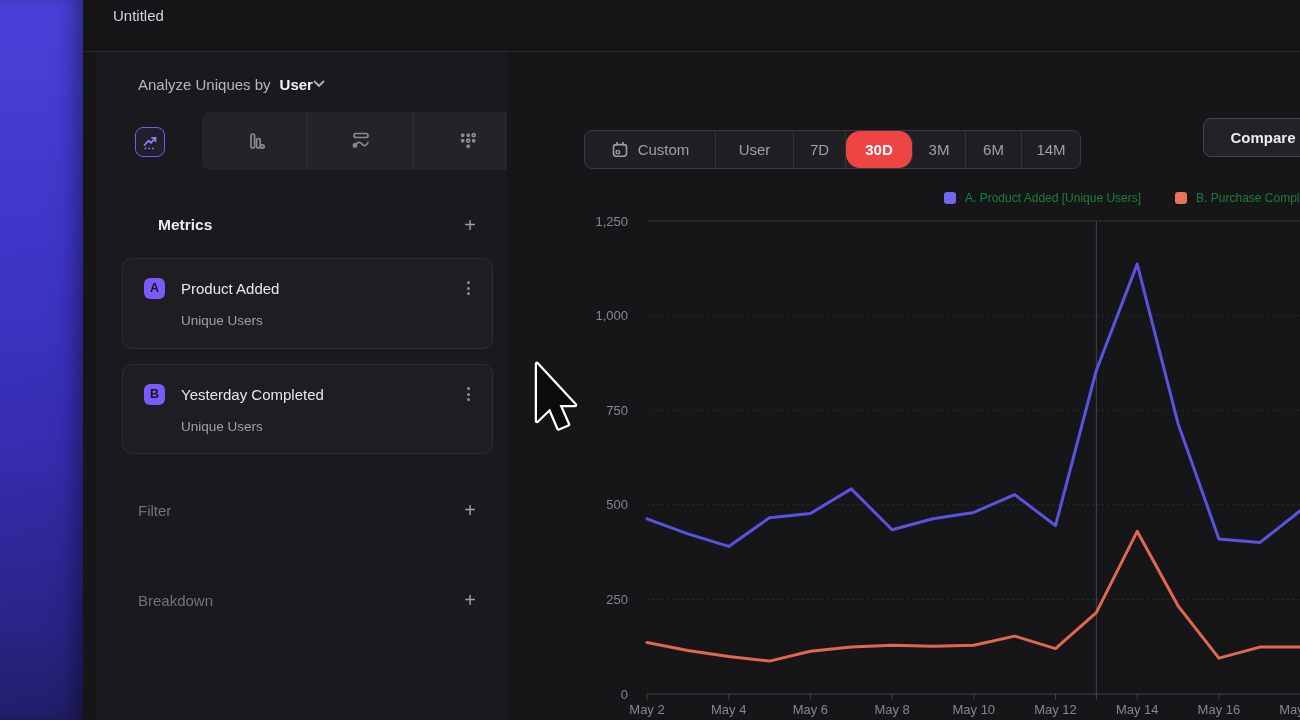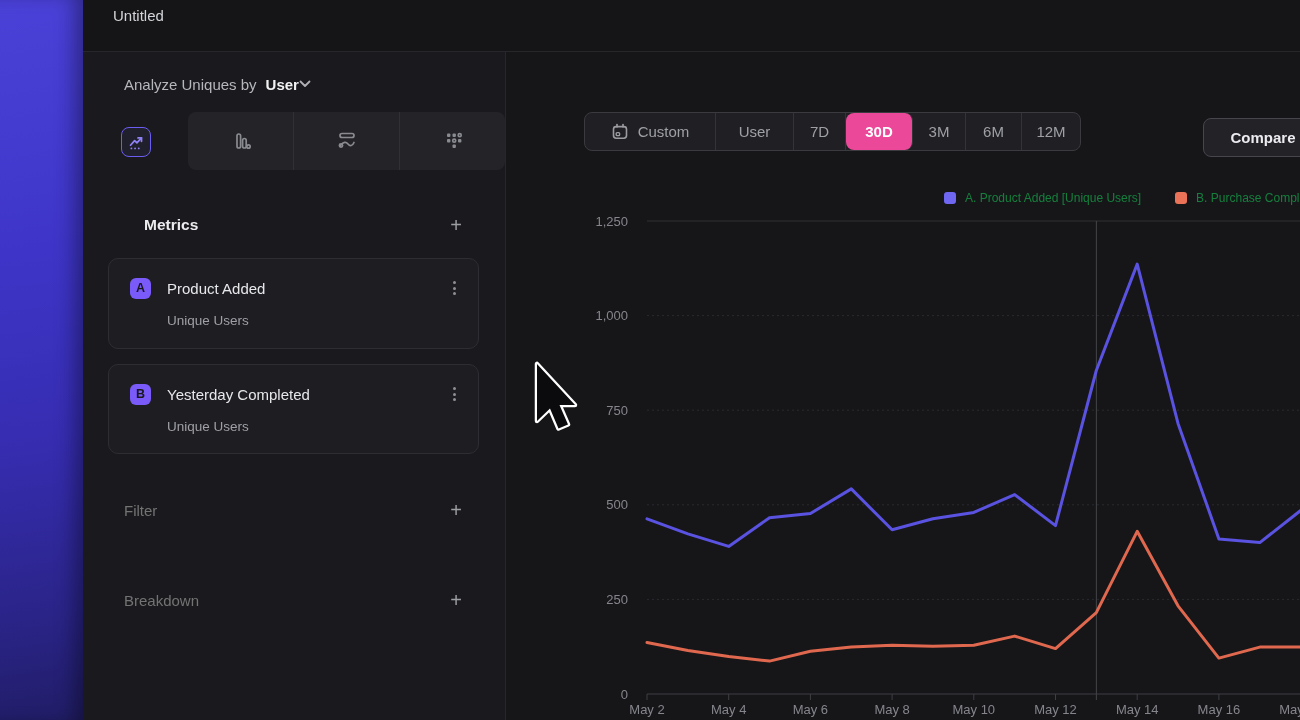--- a/index.html
+++ b/index.html
@@ -11,21 +11,21 @@
   .grad { position:absolute; left:0; top:0; width:83px; height:720px;
     background:linear-gradient(172deg,#4a41d8 0%,#3e35c8 35%,#362db2 60%,#2a2488 85%,#211d66 100%);
     box-shadow: inset -16px 0 20px -8px rgba(0,0,0,.38); }
 
   
   .topbar { position:absolute; left:83px; top:0; width:1217px; height:52px; background:#151518;
     border-bottom:1px solid #26262b; }
   .title { position:absolute; left:30px; top:7px; font-size:15px; color:#d3d4d8; }
 
   
-  .sidebar { position:absolute; left:83px; top:52px; width:423px; height:668px; background:#1a1a1e;
+  .sidebar { position:absolute; left:97px; top:52px; width:423px; height:668px; background:#1a1a1e;
     border-right:1px solid #26262b; }
   .analyze-row { position:absolute; left:41px; top:20px; height:24px; display:flex; align-items:center; gap:9px; }
   .an-label { font-size:15px; color:#b6b7bd; }
   .an-value { display:flex; align-items:center; cursor:pointer; }
   .an-value span { font-size:15px; font-weight:700; color:#f2f2f4; }
 
   .tab-selected { position:absolute; left:38px; top:75px; width:30px; height:30px; border:1.5px solid #6c5df2;
     border-radius:8px; background:rgba(108,93,242,.07); display:flex; align-items:center; justify-content:center; }
   .tabgroup { position:absolute; left:105px; top:60px; width:317px; height:58px; background:#242428;
     border-radius:8px; display:flex; }
@@ -42,27 +42,27 @@
   .badge { width:21px; height:21px; border-radius:6px; background:#7a5af8; color:#17171c; font-size:12.5px; font-weight:700;
     display:flex; align-items:center; justify-content:center; flex:none; }
   .card-title { font-size:15px; font-weight:500; color:#e7e8ea; flex:1; }
   .kebab { display:flex; flex-direction:column; gap:2.6px; padding:4px; cursor:pointer; }
   .kebab i { width:3px; height:3px; border-radius:50%; background:#8e8f95; }
   .card-sub { margin:14px 0 0 58px; font-size:13.5px; color:#9fa0a6; }
 
   
   .main { position:absolute; left:507px; top:52px; width:793px; height:668px; background:#161619; }
 
-  .seg { position:absolute; left:77px; top:60px; height:39px; display:flex; background:#202024;
+  .seg { position:absolute; left:77px; top:78px; height:39px; display:flex; background:#202024;
     border:1px solid #3a3a3f; border-radius:8px; overflow:hidden; }
   .seg-btn { height:100%; display:flex; align-items:center; justify-content:center; gap:9px;
     background:transparent; border:none; border-right:1px solid #333338; color:#9fa0a6; font-size:15px;
     font-family:"Liberation Sans",sans-serif; cursor:pointer; }
   .seg-btn:last-child { border-right:none; }
-  .seg-btn.sel { background:#ec4899; color:#ffffff; font-weight:700; border-radius:8px; }
+  .seg-btn.sel { background:#ef4444; color:#ffffff; font-weight:700; border-radius:14px; }
   .compare { position:absolute; left:696px; top:66px; width:120px; height:39px; background:#232327;
     border:1px solid #46464c; border-radius:8px; color:#ececf0; font-size:15px; font-weight:600;
     font-family:"Liberation Sans",sans-serif; cursor:pointer; text-align:center; }
 
   .legend { position:absolute; left:437px; top:139px; display:flex; gap:34px; white-space:nowrap; }
   .leg-item { display:flex; align-items:center; gap:9px; }
   .sw { width:12px; height:12px; border-radius:3px; flex:none; }
   .leg-label { font-size:12px; color:#15803d; }
 
   #chart { position:absolute; left:0; top:0; width:1300px; height:720px; pointer-events:none; }
@@ -185,21 +185,21 @@
           <line x1="12" y1="1.6" x2="12" y2="4" stroke="#9b9ca1" stroke-width="1.6" stroke-linecap="round"></line>
           <rect x="5.2" y="9.6" width="3.4" height="3" rx="0.9" fill="none" stroke="#9b9ca1" stroke-width="1.4"></rect>
         </svg>
         <span>Custom</span>
       </button>
       <button class="seg-btn" style="width:78px;">User</button>
       <button class="seg-btn" style="width:52px;">7D</button>
       <button class="seg-btn sel" style="width:67px;">30D</button>
       <button class="seg-btn" style="width:53px;">3M</button>
       <button class="seg-btn" style="width:56px;">6M</button>
-      <button class="seg-btn" style="width:58px;">12M</button>
+      <button class="seg-btn" style="width:58px;">14M</button>
     </div>
 
     <button class="compare">Compare</button>
 
     <div class="legend">
       <div class="leg-item">
         <span class="sw" style="background: rgb(111, 102, 242);"></span>
         <span class="leg-label">A. Product Added [Unique Users]</span>
       </div>
       <div class="leg-item">

